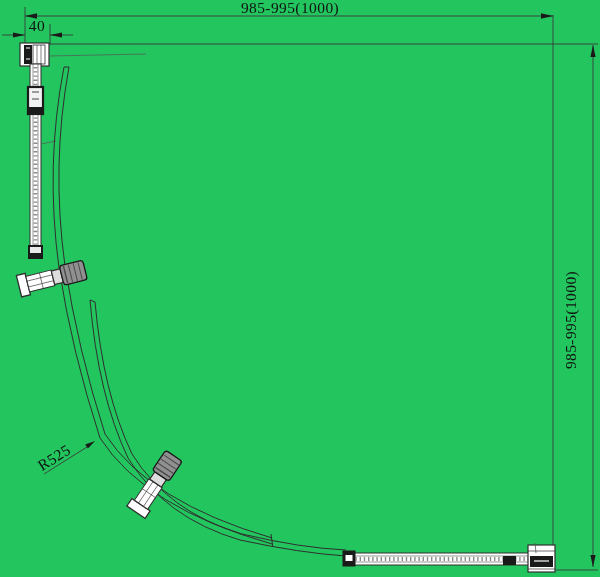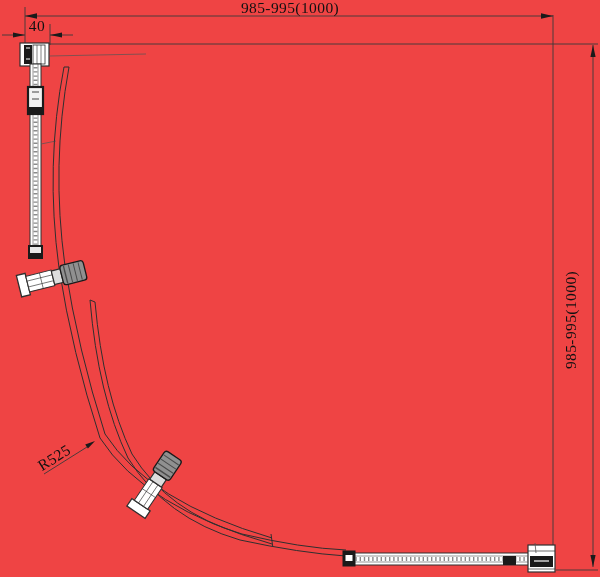--- a/index.html
+++ b/index.html
@@ -1,19 +1,19 @@
 <!DOCTYPE html>
 <html><head>
 <meta charset="utf-8">
 <style>
   html,body{margin:0;padding:0;background:#fff;}
   .canvas{
     position:relative;
     width:600px;height:577px;
-    background:#ef4444;
+    background:#22c55e;
     font-family:"Liberation Serif", serif;
     overflow:hidden;
   }
   svg{display:block;}
   text{fill:#111111;}
   .dim-text{font-size:15.5px;letter-spacing:.4px;}
 </style>
 </head>
 <body>
 

